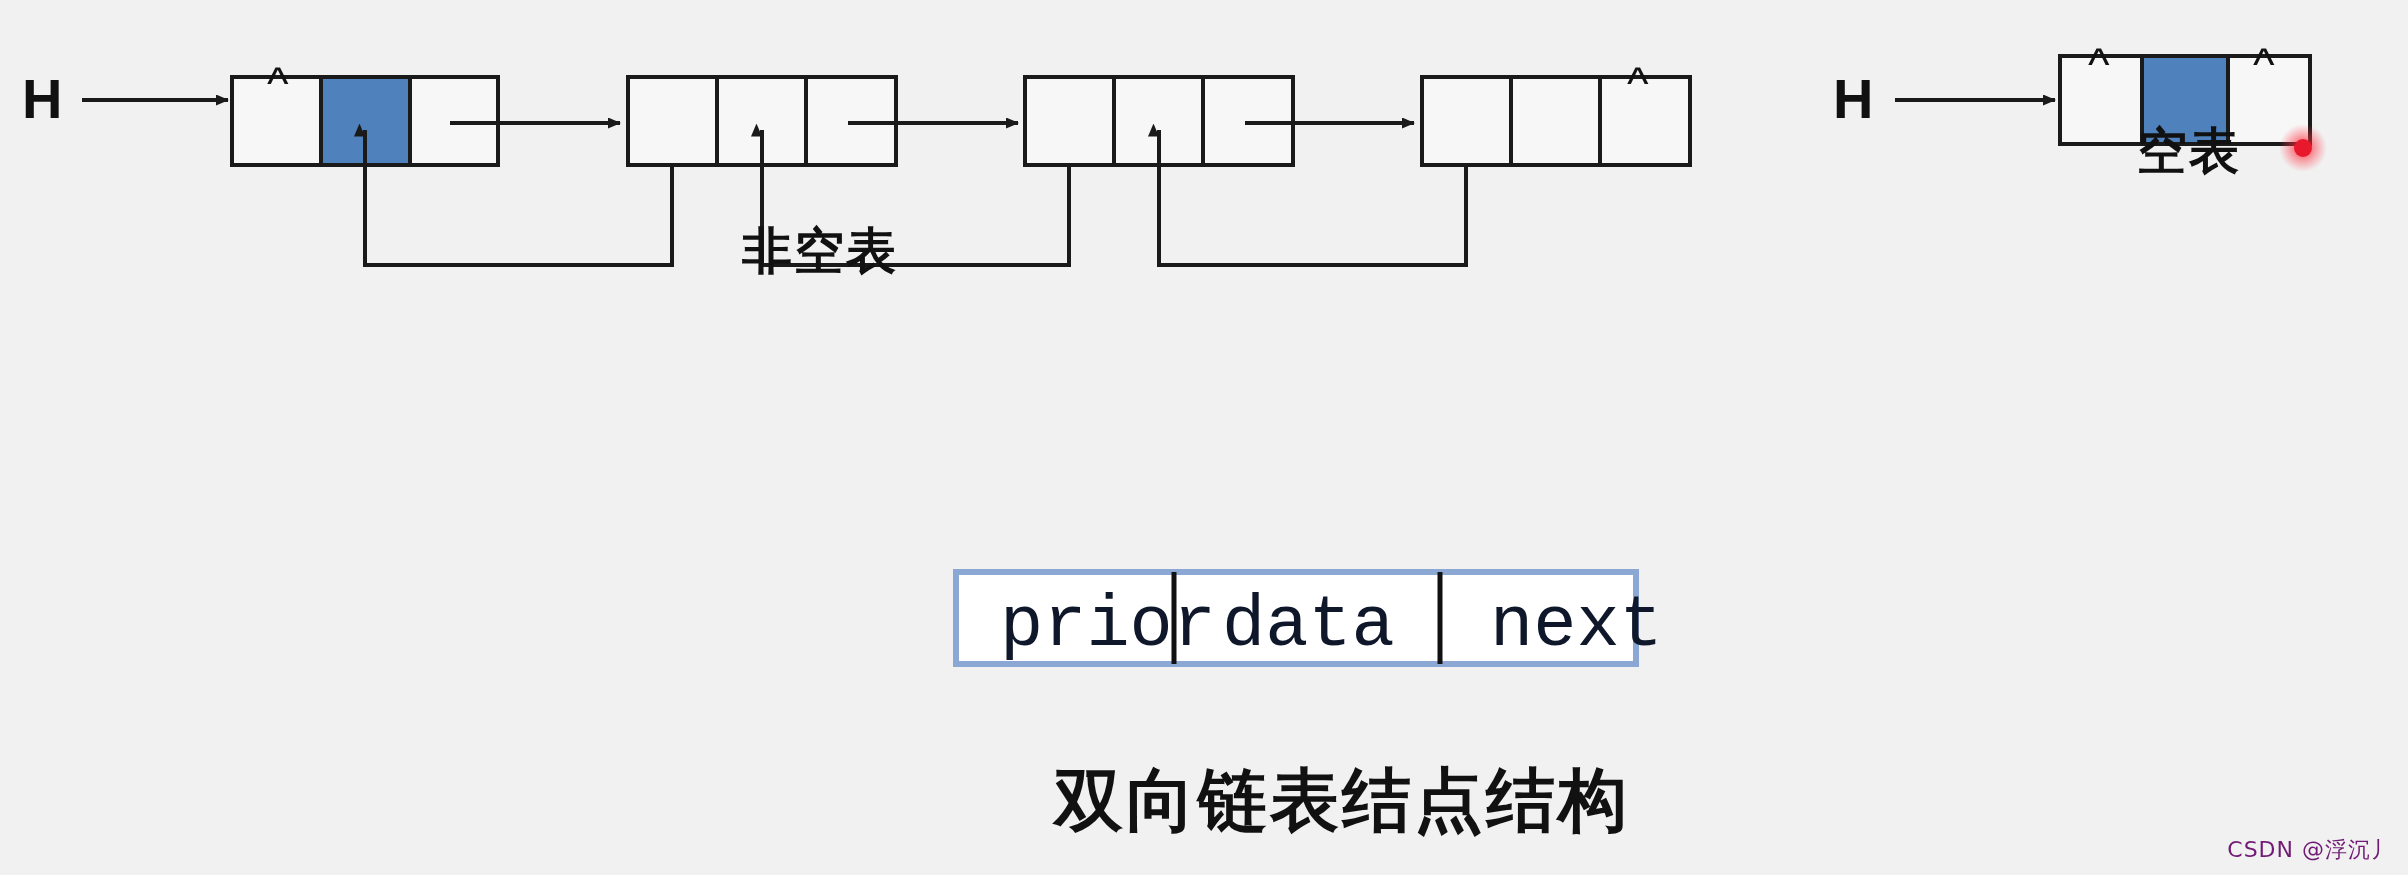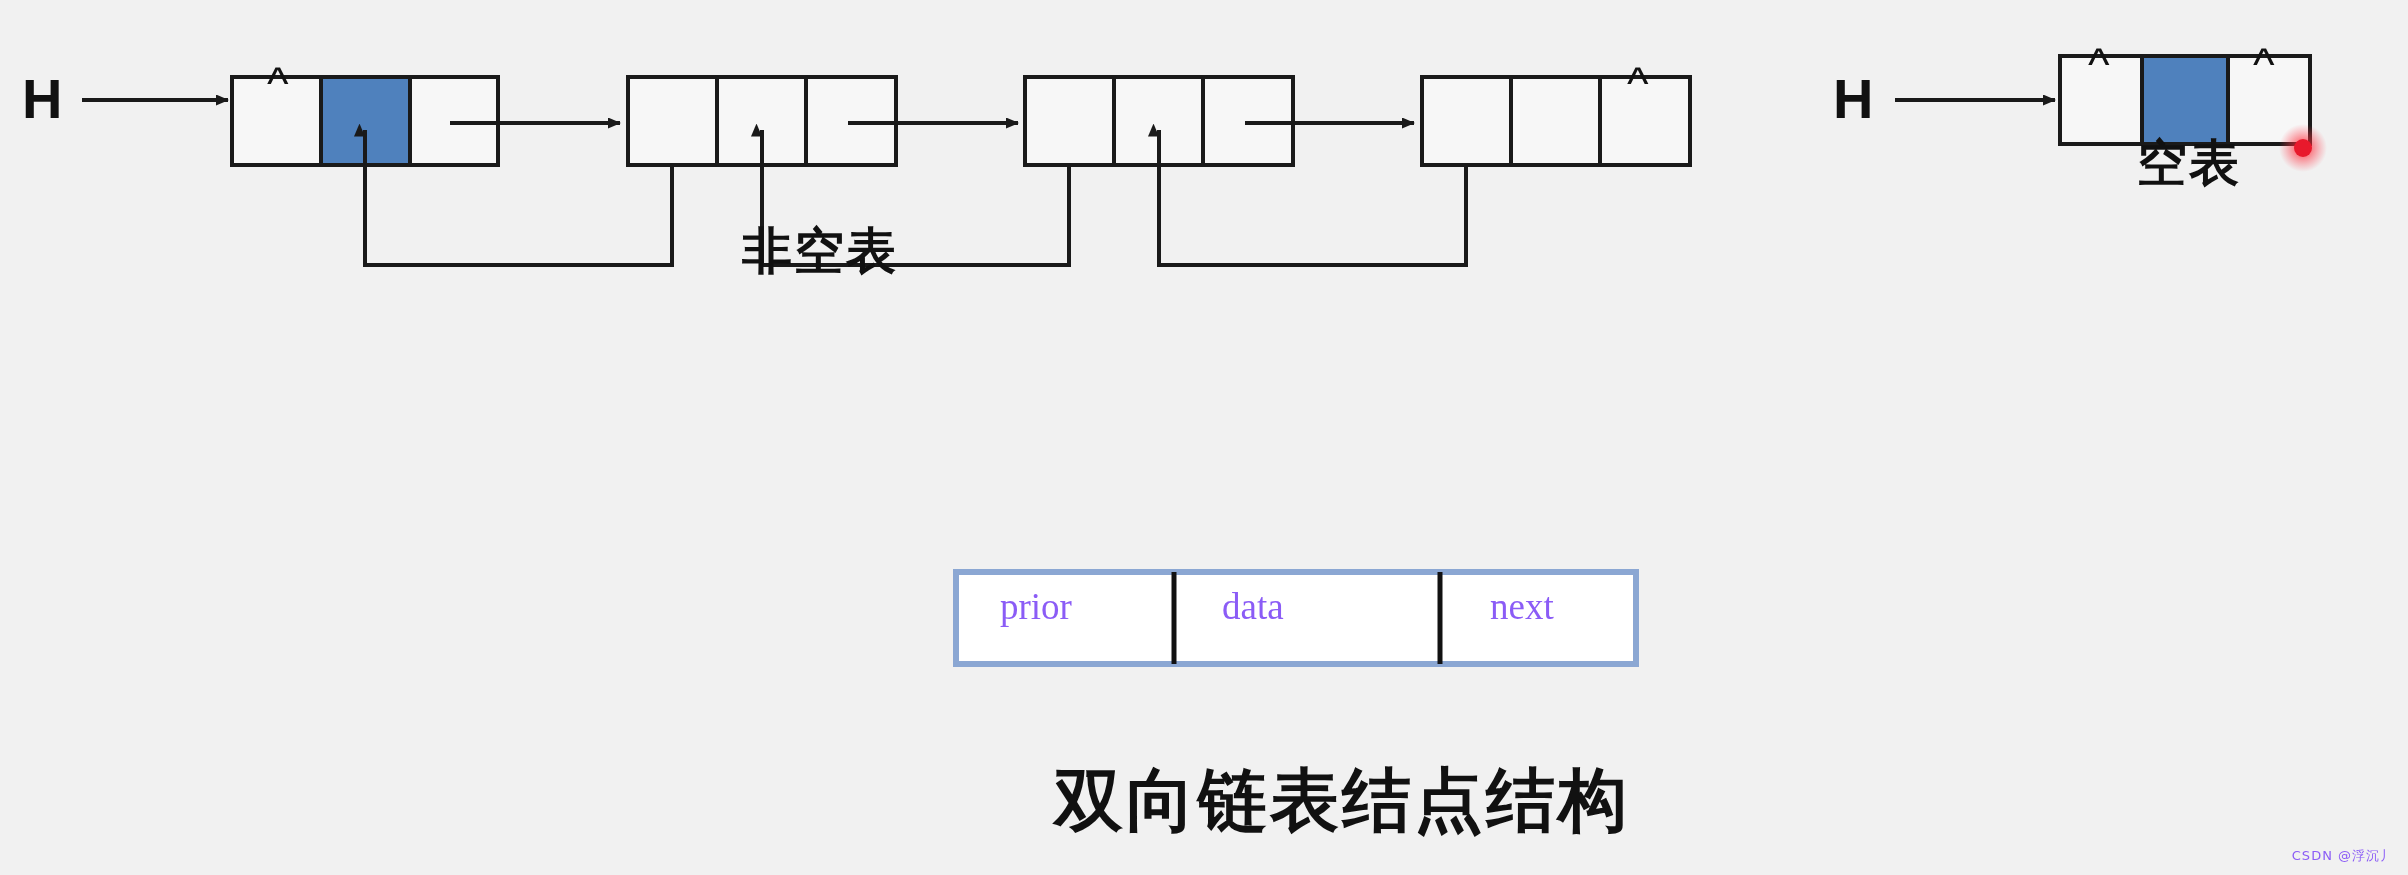--- a/index.html
+++ b/index.html
@@ -37,31 +37,31 @@
     letter-spacing: 2px;
   }
   .cn-label-big {
     font-size: 69px;
     font-weight: bold;
     font-family: "DejaVu Sans", sans-serif;
     letter-spacing: 3px;
     margin-left: 42px;
   }
   .field-label {
-    font-size: 37px;
-    font-family: Liberation Serif, serif;
-    color: #8b5cf6;
+    font-size: 72px;
+    font-family: Liberation Mono, monospace;
+    color: #0f172a;
     font-weight: 400;
   }
   .watermark {
     position: absolute;
     right: 14px;
     bottom: 10px;
-    font-size: 13px;
-    color: #8b5cf6;
+    font-size: 22px;
+    color: #701a75;
     font-family: "DejaVu Sans", sans-serif;
     letter-spacing: 1px;
   }
 </style>
 </head>
 <body>
 
 <svg id="canvas" viewBox="0 0 2408 875" xmlns="http://www.w3.org/2000/svg">
   <defs>
     <marker id="arrowR" markerWidth="13" markerHeight="11" refX="12" refY="5.5" orient="auto" markerUnits="userSpaceOnUse">
@@ -144,21 +144,21 @@
     <line x1="1440" y1="572" x2="1440" y2="664" stroke="#111111" stroke-width="5"></line>
   </g>
 </svg>
 
 <div class="lbl h-label" style="left:22px; top:66px;">H</div>
 
 <div class="lbl h-label" style="left:1833px; top:66px;">H</div>
 
 <div class="lbl cn-label" style="left:718px; top:218px;margin-left:24px;">非空表</div>
 
-<div class="lbl cn-label" style="left:2137px; top:130px;">空表</div>
+<div class="lbl cn-label" style="left:2137px; top:118px;">空表</div>
 
 <div class="lbl field-label" style="left:1000px; top:585px;">prior</div>
 <div class="lbl field-label" style="left:1222px; top:585px;text-align:right;">data</div>
 <div class="lbl field-label" style="left:1490px; top:585px;">next</div>
 
 <div class="lbl cn-label-big" style="left:1012px; top:755px;">双向链表结点结构</div>
 
 <div class="watermark">CSDN @浮沉丿</div>
 
 </body></html>

